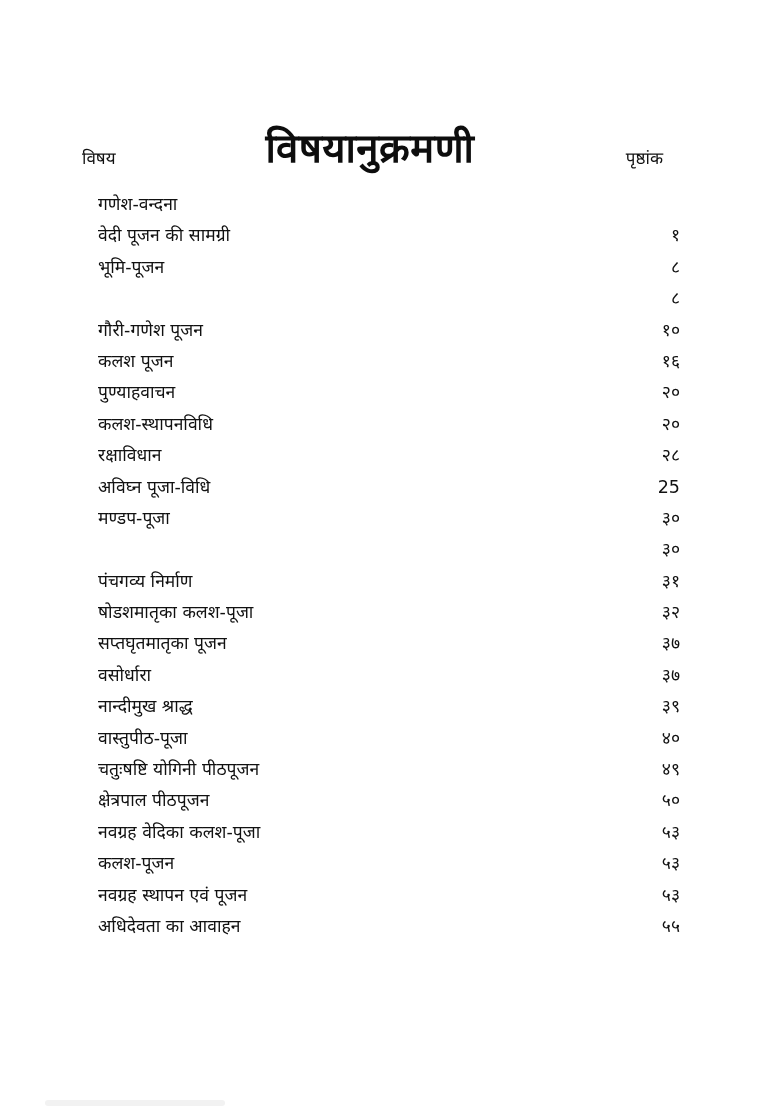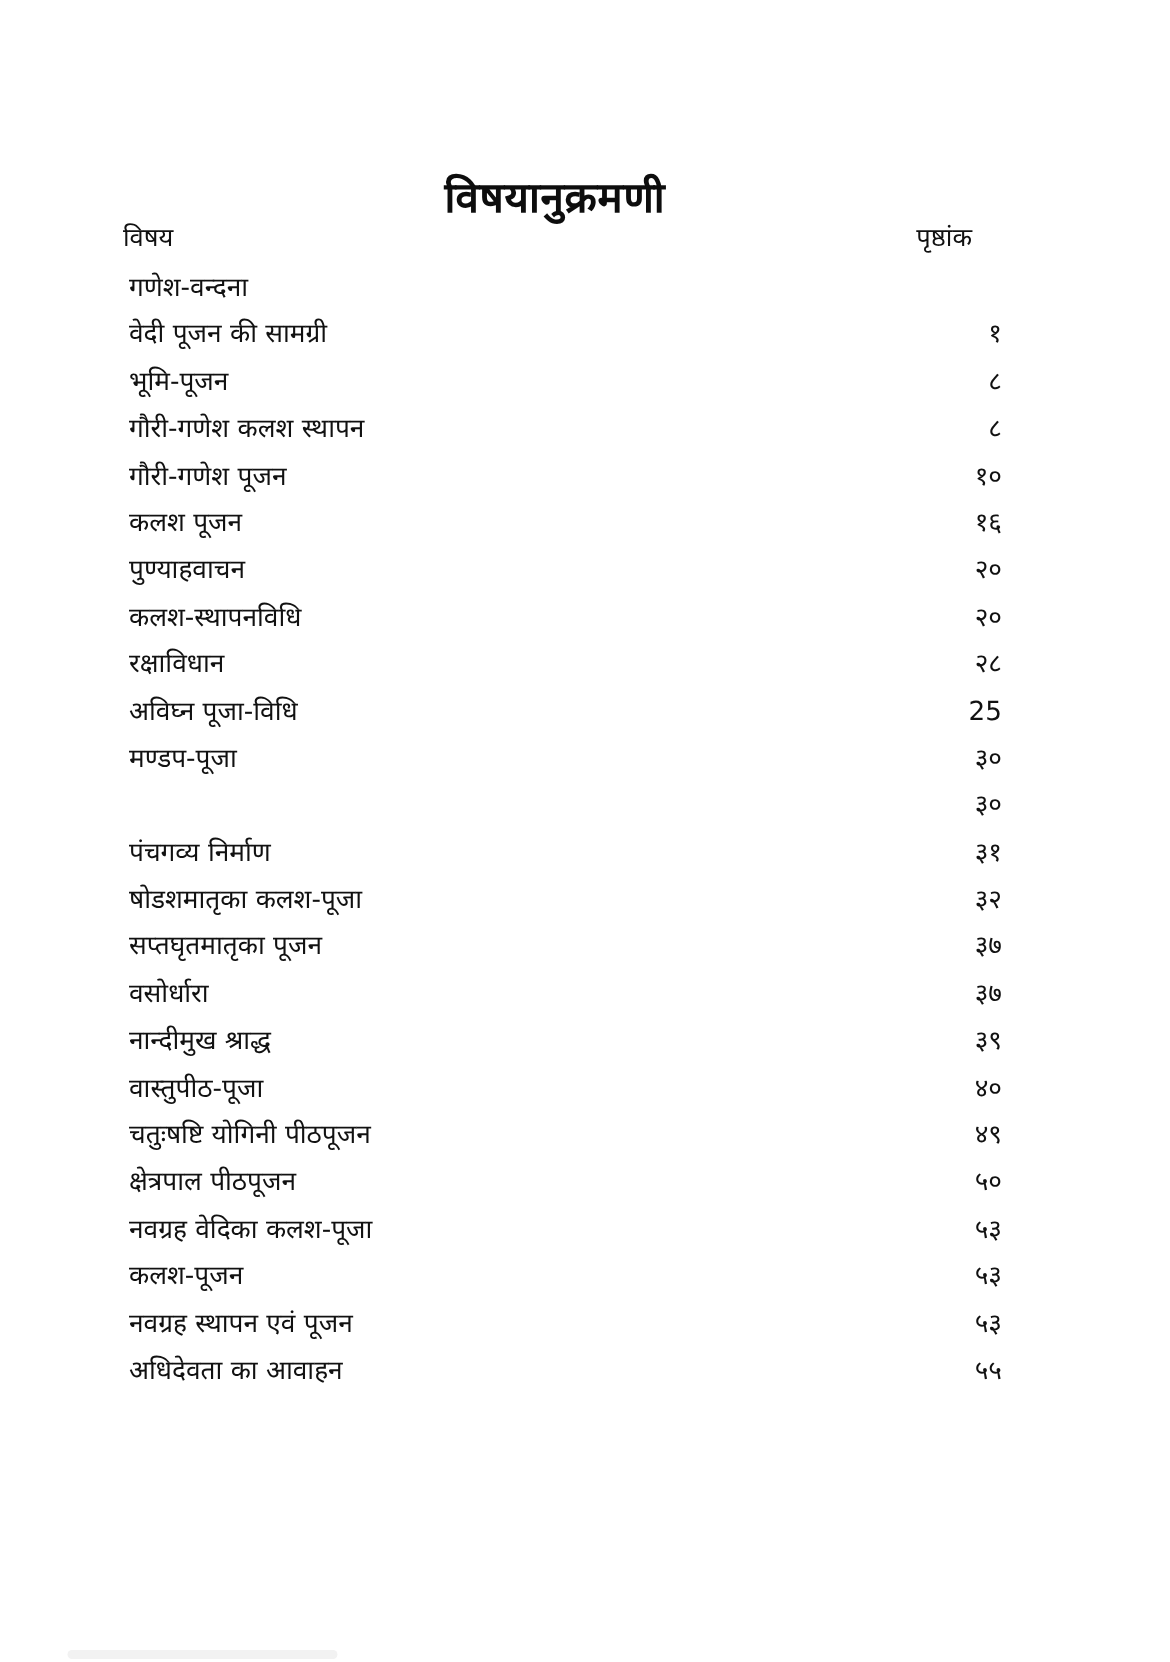--- a/index.html
+++ b/index.html
@@ -20,48 +20,48 @@
     left: 0; top: 0;
     width: 780px;
     height: 1108px;
   }
   .title {
     position: absolute;
     left: 0;
     width: 740px;
     top: 92px;
     text-align: center;
-    font-size: 28px;
+    font-size: 40px;
     font-weight: bold;
     letter-spacing: 0.5px;
     color: #0d0d0d;
   }
   .header-row {
     position: absolute;
     left: 82px;
     top: 146px;
     width: 582px;
     height: 26px;
     font-size: 17px;
     font-weight: normal;
   }
   .header-row .col-subject {
     position: absolute;
     left: 0;
   }
   .header-row .col-page {
     position: absolute;
-    right: 16px;
+    right: 1px;
   }
   .toc {
     position: absolute;
     left: 82px;
     top: 176px;
     width: 582px;
-    margin: 4px;
+    margin: 16px;
     padding: 0;
     list-style: none;
   }
   .toc-row {
     position: relative;
     height: 31.4px;
     font-size: 17.5px;
     line-height: 24px;
   }
   .toc-row .entry {
@@ -104,21 +104,20 @@
       </li>
     <li class="toc-row">
         <span class="entry">वेदी पूजन की सामग्री</span>
         <span class="pg">१</span>
       </li>
     <li class="toc-row">
         <span class="entry">भूमि-पूजन</span>
         <span class="pg">८</span>
       </li>
     <li class="toc-row">
-        <span class="entry">गौरी-गणेश कलश स्थापन</span>
         <span class="pg">८</span>
       </li>
     <li class="toc-row">
         <span class="entry">गौरी-गणेश पूजन</span>
         <span class="pg">१०</span>
       </li>
     <li class="toc-row">
         <span class="entry">कलश पूजन</span>
         <span class="pg">१६</span>
       </li>

